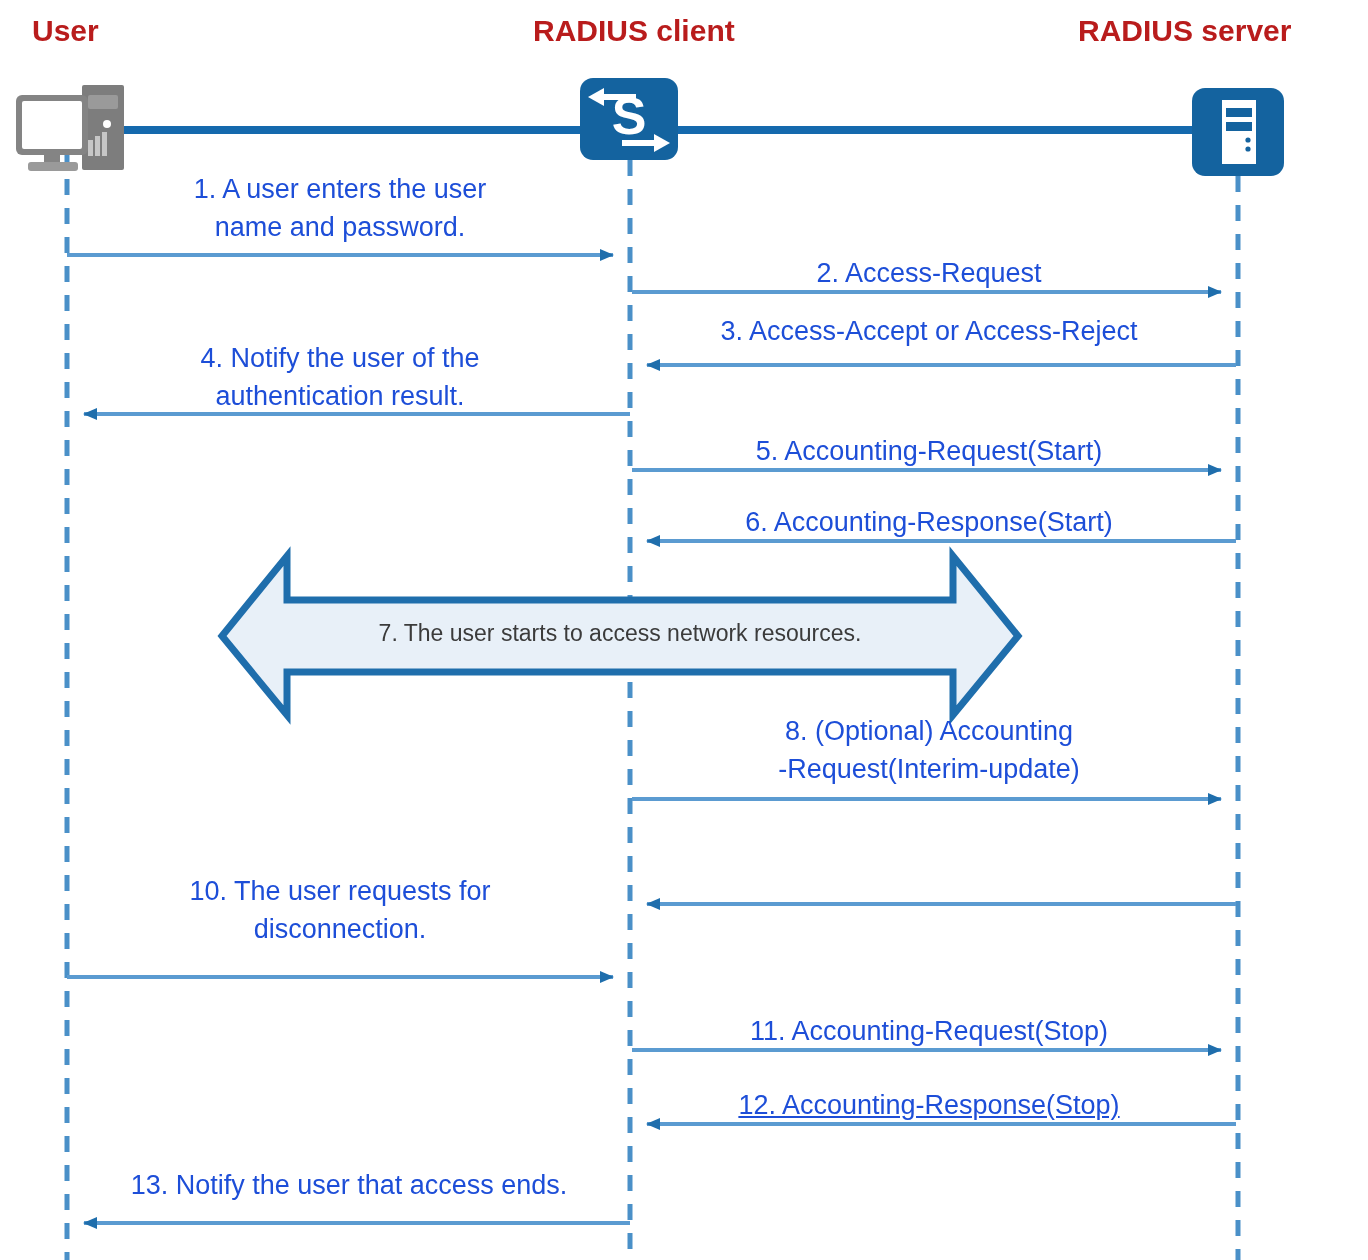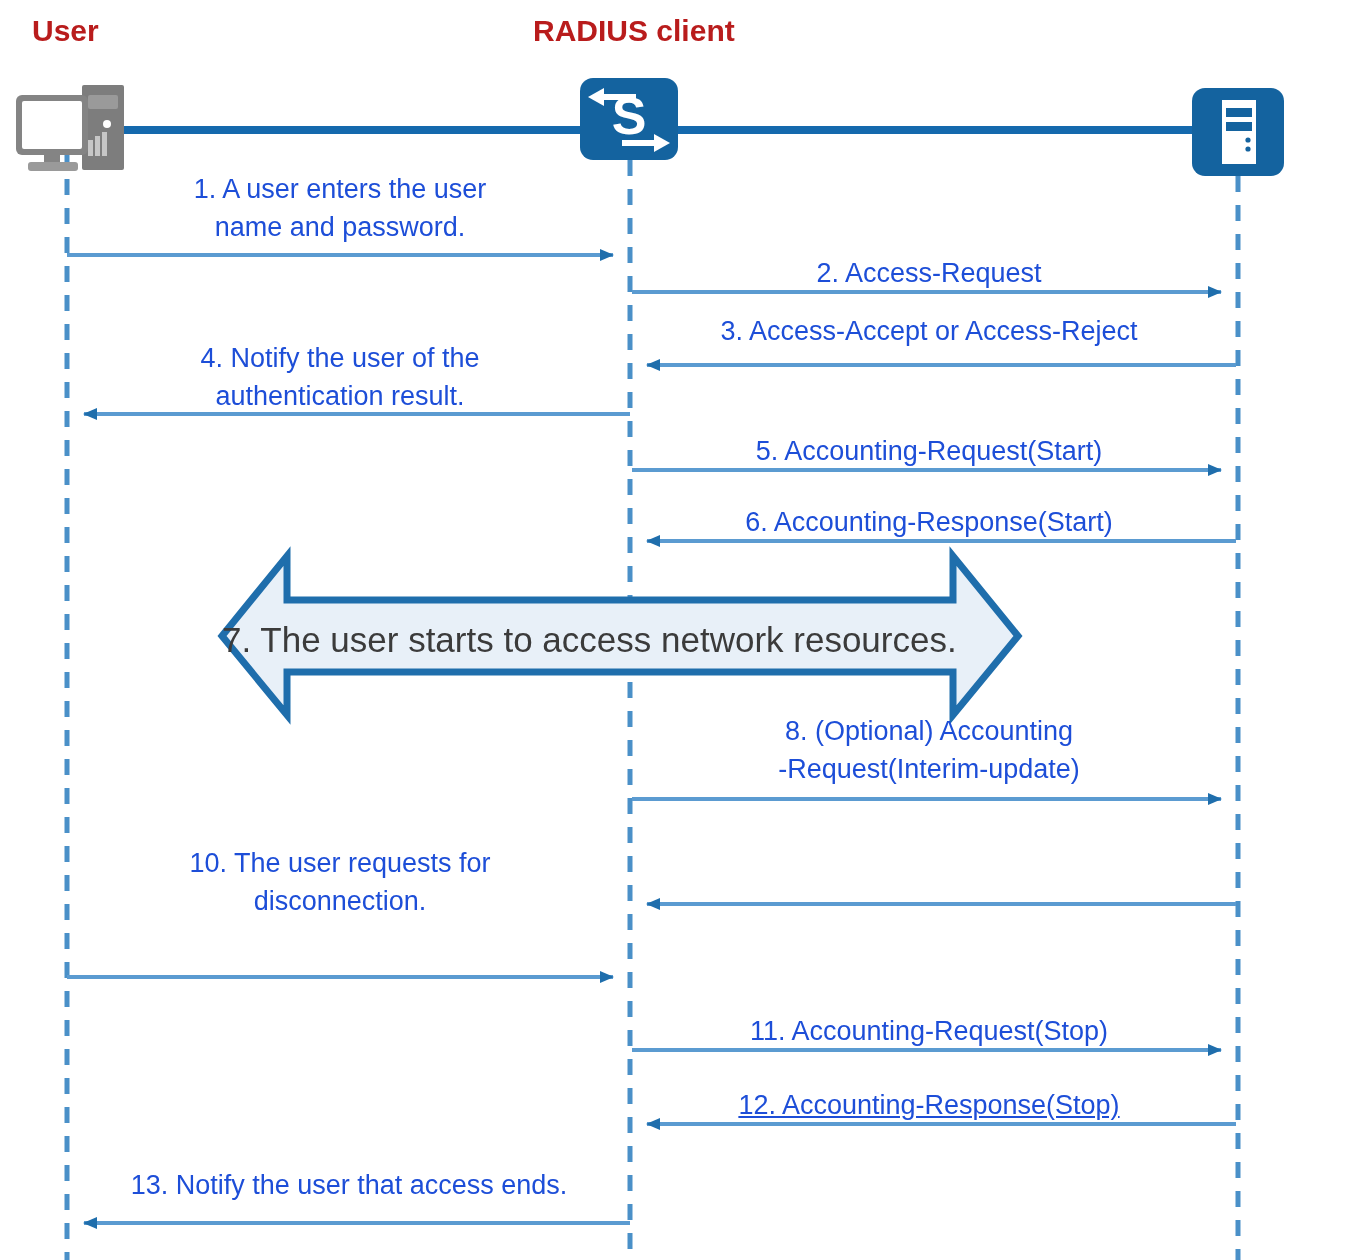--- a/index.html
+++ b/index.html
@@ -36,23 +36,23 @@
     position: absolute;
     font-size: 27px;
     color: #1d4ed8;
     text-align: center;
     line-height: 1.42;
     white-space: pre-line;
     pointer-events: none;
   }
   .band-label {
     position: absolute;
-    font-size: 35px;
+    font-size: 23px;
     color: #3b3b3b;
-    text-align: left;
+    text-align: center;
     white-space: nowrap;
   }
 </style>
 </head>
 <body>
 
 <div id="diagram-root">
 
   <svg id="diagram-svg" viewBox="0 0 1368 1260" xmlns="http://www.w3.org/2000/svg">
 
@@ -171,40 +171,41 @@
       <path d="M222,636 L287,556 L287,600 L953,600 L953,556 L1018,636
                L953,715 L953,672 L287,672 L287,715 Z" fill="#e8f0f8" stroke="#1f6eac" stroke-width="7" stroke-linejoin="miter"></path>
     </g>
 
   </svg>
 
   <div class="actor-title" style="left:32px; top:14px;">User</div>
 
   <div class="actor-title" style="left:513px; top:14px;margin-left:20px;">RADIUS client</div>
 
+  <div class="actor-title" style="left:1078px; top:14px;">RADIUS server</div>
 
   <div class="msg-label" style="left:80px; top:170px; width:520px;">1. A user enters the user
 name and password.</div>
 
   <div class="msg-label" style="left:634px; top:254px; width:590px;text-align:center;">2. Access-Request</div>
 
   <div class="msg-label" style="left:634px; top:312px; width:590px;">3. Access-Accept or Access-Reject</div>
 
   <div class="msg-label" style="left:80px; top:339px; width:520px;">4. Notify the user of the
 authentication result.</div>
 
   <div class="msg-label" style="left:634px; top:432px; width:590px;">5. Accounting-Request(Start)</div>
 
   <div class="msg-label" style="left:634px; top:503px; width:590px;">6. Accounting-Response(Start)</div>
 
   <div class="msg-label" style="left:634px; top:712px; width:590px;">8. (Optional) Accounting
 -Request(Interim-update)</div>
 
 
-  <div class="msg-label" style="left:80px; top:844px; width:520px;">10. The user requests for
+  <div class="msg-label" style="left:80px; top:872px; width:520px;">10. The user requests for
 disconnection.</div>
 
   <div class="msg-label" style="left:634px; top:1012px; width:590px;">11. Accounting-Request(Stop)</div>
 
   <div class="msg-label" style="left:634px; top:1086px; width:590px;text-decoration:underline;">12. Accounting-Response(Stop)</div>
 
   <div class="msg-label" style="left:66px; top:1166px; width:566px;">13. Notify the user that access ends.</div>
 
   <div class="band-label" style="left:222px; top:620px; width:796px;">7. The user starts to access network resources.</div>
 

